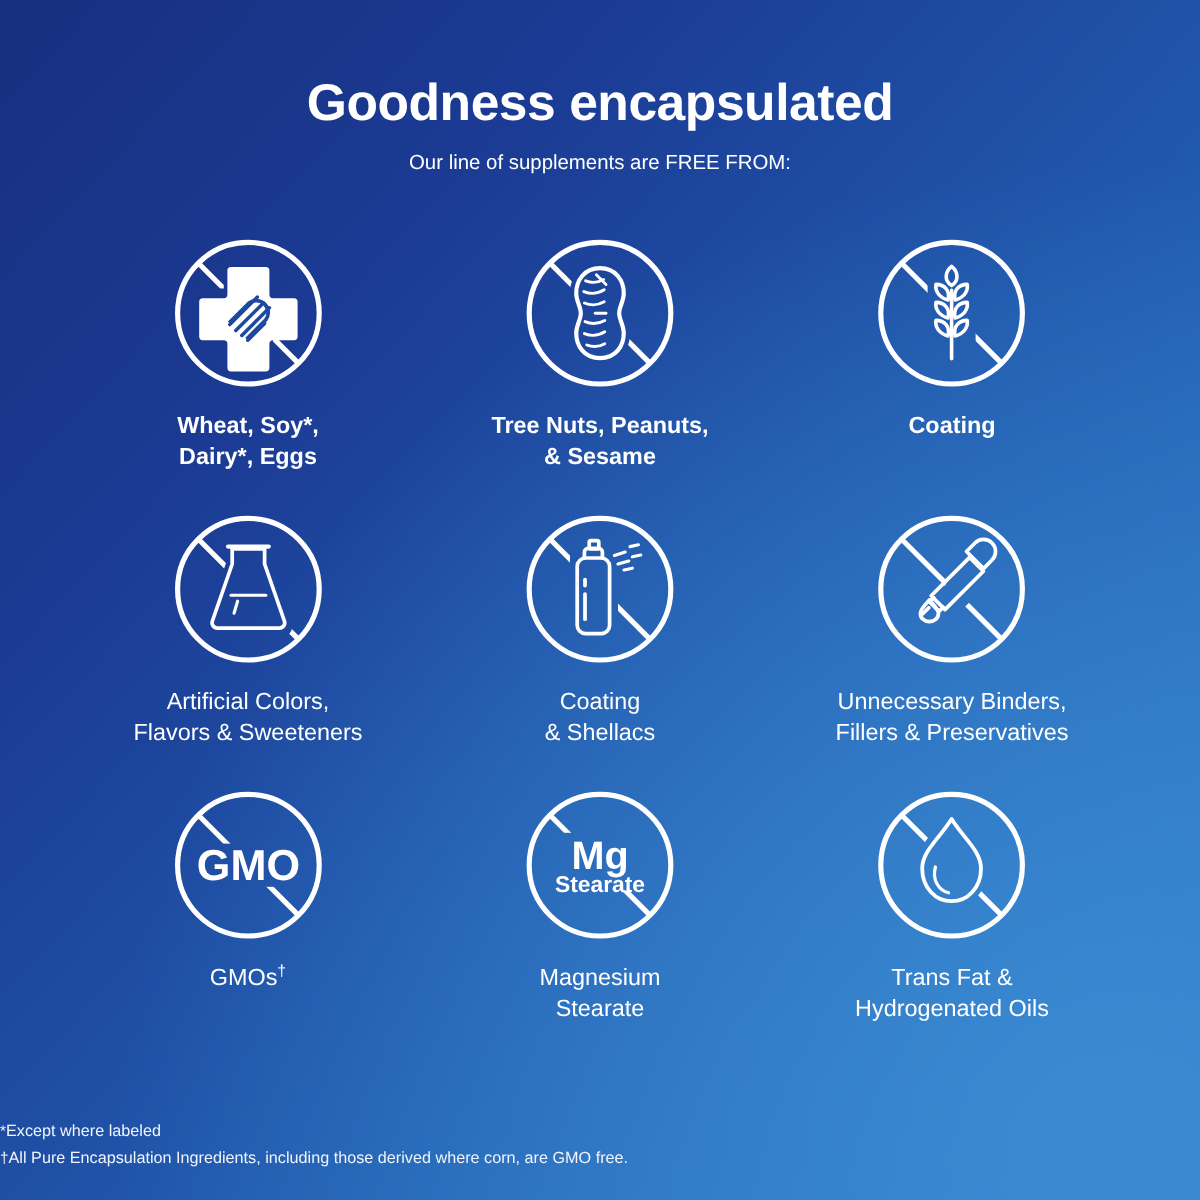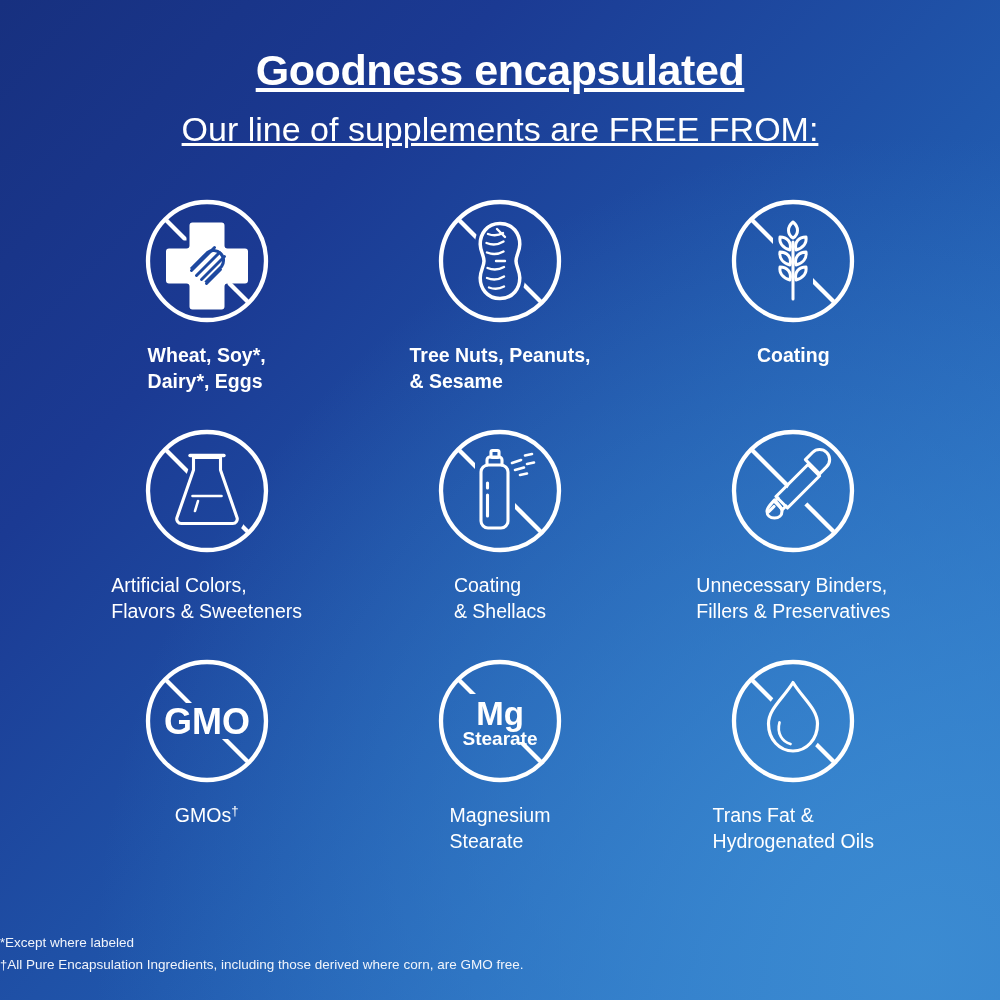--- a/index.html
+++ b/index.html
@@ -21,38 +21,37 @@
     background:
       radial-gradient(circle at 92% 96%, rgba(60,140,210,0.95) 0%, rgba(60,140,210,0.0) 62%),
       linear-gradient(133deg, #17307f 0%, #1b3a93 26%, #2057ac 56%, #2970c3 84%, #2e79cb 100%);
     color: #ffffff;
     overflow: hidden;
   }
 
   
   .header {
     position: absolute;
-    top: 0;
+    top: 16px;
     left: 0;
     width: 1000px;
     text-align: center;
     padding-top: 48px;
     box-sizing: border-box;
-    text-decoration: underline;
   }
   .title {
     font-size: 43px;
     font-weight: bold;
     letter-spacing: -0.4px;
     line-height: 1.06;
     margin: 0;
     color: #ffffff;
   }
   .subtitle {
-    font-size: 34px;
+    font-size: 17px;
     font-weight: normal;
     line-height: 1.1;
     margin: 17px 0 0 0;
     color: #ffffff;
   }
 
   
   .grid {
     position: absolute;
     top: 198px;
@@ -75,21 +74,21 @@
     flex: 0 0 auto;
   }
   .badge svg {
     display: block;
     width: 126px;
     height: 126px;
     overflow: visible;
   }
   .caption {
     margin-top: 19px;
-    text-align: left;
+    text-align: center;
     font-size: 19.5px;
     line-height: 1.33;
     color: #ffffff;
     white-space: pre-line;
   }
   .row1 .caption { font-weight: bold; }
   .row2 .caption,
   .row3 .caption { font-weight: normal; }
   .row2 .caption { font-size: 19.5px; }
   .row3 .caption { font-size: 19.5px; }

